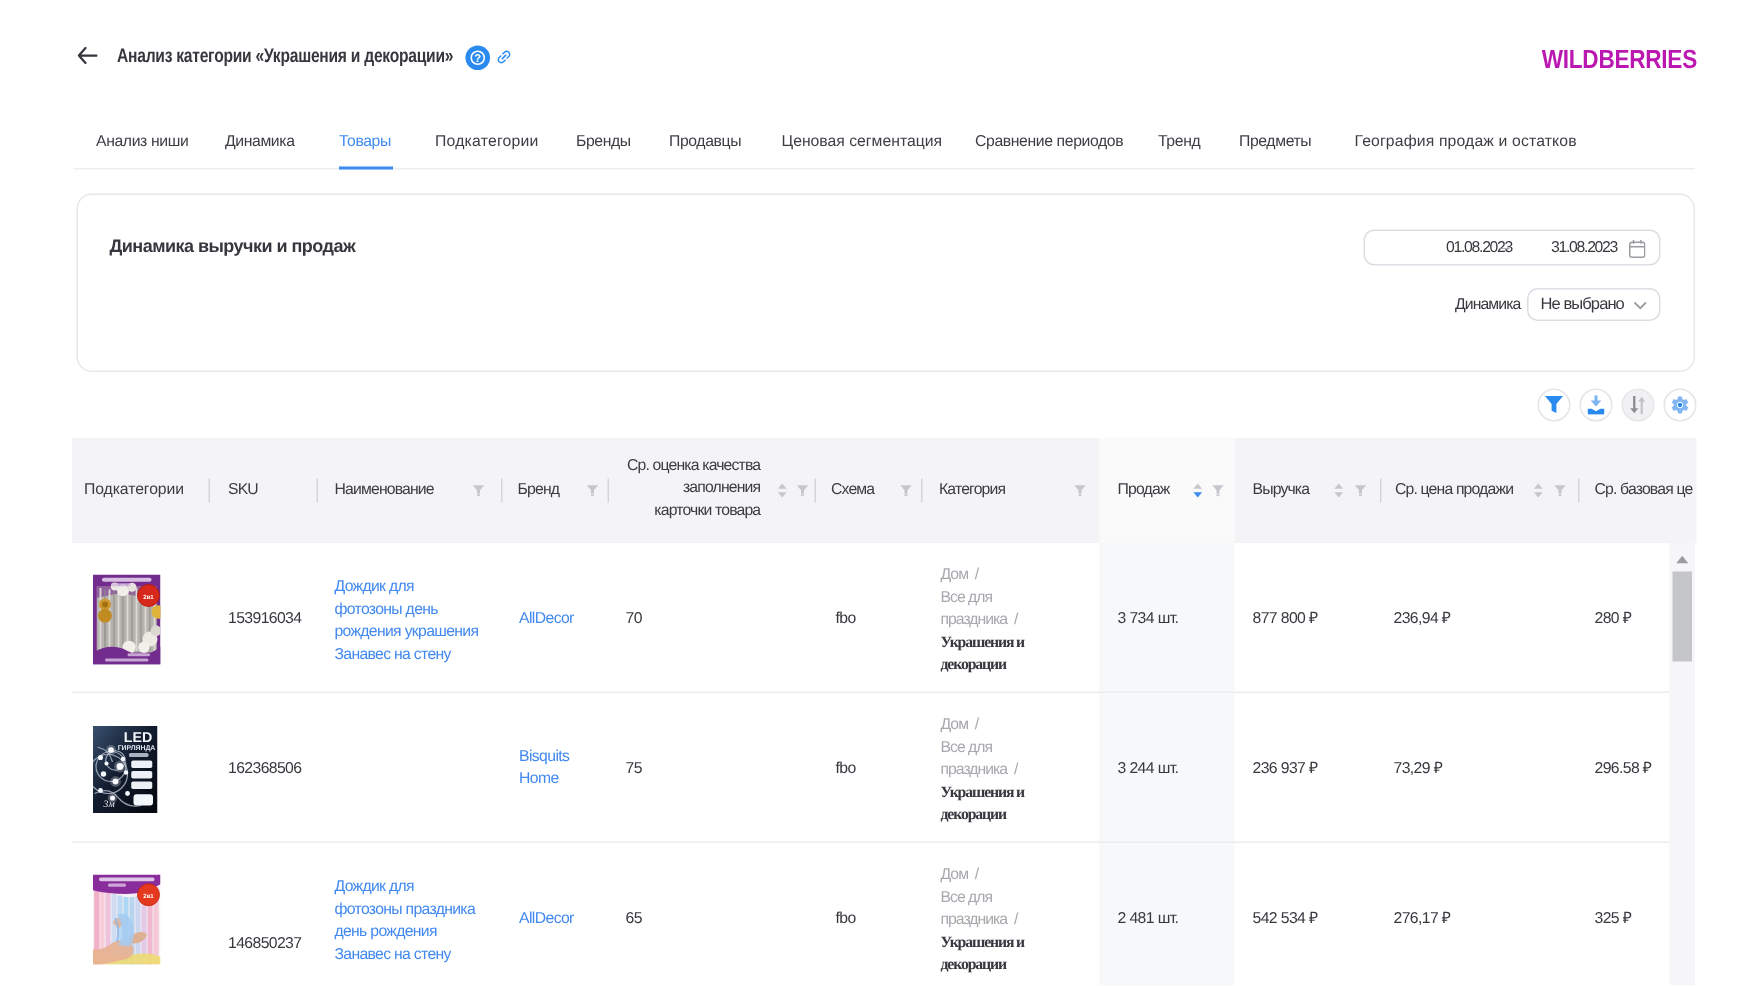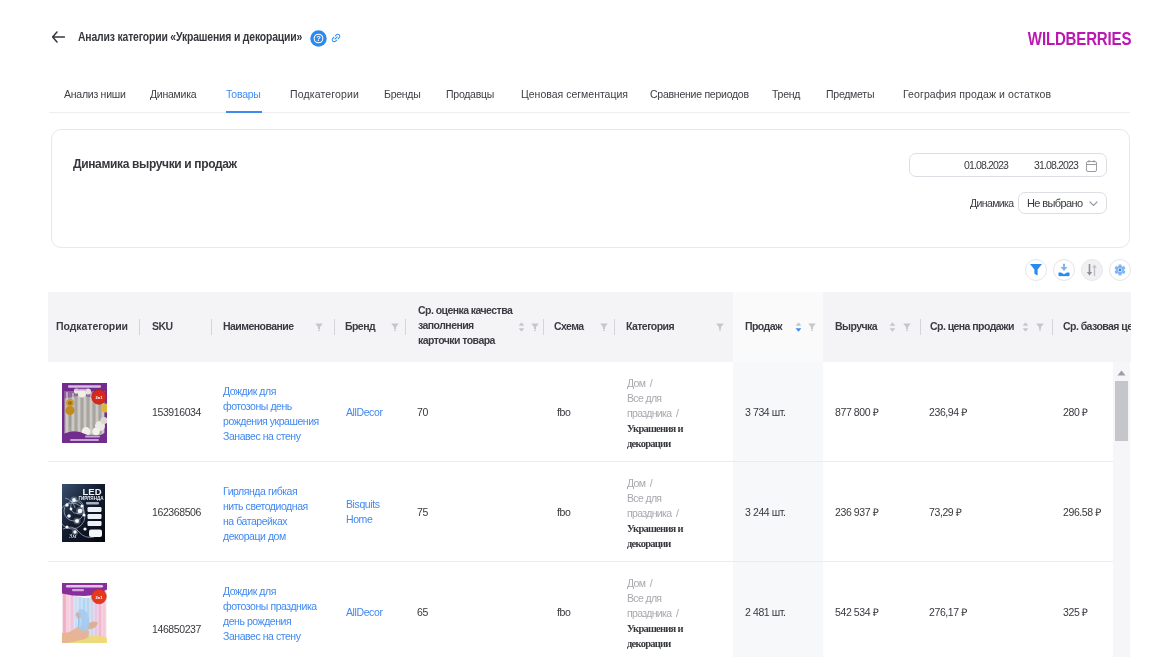--- a/index.html
+++ b/index.html
@@ -32,21 +32,21 @@
   #novsel { left:1018px; top:192px; width:89px; height:22px; border:1px solid #dcdee3; border-radius:7px; font-size:11px; letter-spacing:-0.6px; }
   #novsel span { position:absolute; left:8px; top:4px; }
 
   
   .circ { position:absolute; top:259px; width:22px; height:22px; border:1px solid #e4e5ea; border-radius:50%; }
   .circ svg { position:absolute; left:50%; top:50%; transform:translate(-50%,-50%); }
 
   
   #thead { left:48px; top:292px; width:1083px; height:70px; background:#f4f4f6; overflow:hidden; }
   .hsep { position:absolute; top:27px; width:1px; height:16px; background:#d4d5da; }
-  .hcell { position:absolute; font-size:10.5px; font-weight:bold; letter-spacing:-0.55px; color:#3a3c42; line-height:15px; white-space:nowrap; }
+  .hcell { position:absolute; font-size:10.5px; font-weight:normal; letter-spacing:-0.55px; color:#3a3c42; line-height:15px; white-space:nowrap;text-align:right; }
   .hicons { position:absolute; }
   #prodajhdrbg { position:absolute; left:685px; top:0; width:90px; height:70px; background:#fafafb; }
 
   #tbody { left:48px; top:362px; width:1083px; height:295px; }
   .rowline { position:absolute; left:0; width:1065px; height:1px; background:#ececef; }
   #prodajcolbg { position:absolute; left:685px; top:0; width:90px; height:295px; background:#f7f8fa; }
   .cell { position:absolute; font-size:10.5px; line-height:15px; letter-spacing:-0.4px; white-space:nowrap; }
   .namecell { letter-spacing:-0.45px; }
   .catcell { letter-spacing:-0.65px; }
 
@@ -302,21 +302,20 @@
       <text x="30" y="10.5" font-size="9.5" font-weight="bold" fill="#f2f6fc" text-anchor="middle" font-family="Liberation Sans">LED</text>
       <text x="29" y="16" font-size="4.6" font-weight="bold" fill="#e2e9f2" text-anchor="middle" font-family="Liberation Sans">ГИРЛЯНДА</text>
       <rect x="24" y="18" width="13" height="2.6" rx="1" fill="#c3cdda" opacity="0.85"></rect>
       <rect x="25.5" y="23" width="14" height="5" rx="1.2" fill="#edf1f7"></rect>
       <rect x="25.5" y="30" width="14" height="5" rx="1.2" fill="#edf1f7"></rect>
       <rect x="25.5" y="37" width="14" height="5" rx="1.2" fill="#edf1f7"></rect>
       <rect x="27" y="45.5" width="13" height="7.5" rx="2" fill="#f4f7fb"></rect>
       <text x="7" y="54" font-size="6.5" font-style="italic" fill="#eef2f8" font-family="Liberation Serif">3м</text>
     </svg>
     <div class="cell" style="left:104px;top:143px">162368506</div>
-    <div class="cell blue namecell" style="left:175px;top:122px">Гирлянда гибкая<br>нить светодиодная<br>на батарейках<br>декораци дом</div>
     <div class="cell blue" style="left:298px;top:135px">Bisquits<br>Home</div>
     <div class="cell" style="left:369px;top:143px">75</div>
     <div class="cell" style="left:509px;top:143px">fbo</div>
     <div class="cell catcell" style="left:579px;top:114px"><span class="gray">Дом&nbsp;&nbsp;/<br>Все для<br>праздника&nbsp;&nbsp;/</span><br><span class="b" style="letter-spacing:-0.75px">Украшения и<br>декорации</span></div>
     <div class="cell" style="left:697px;top:143px">3 244 шт.</div>
     <div class="cell" style="left:787px;top:143px">236 937 ₽</div>
     <div class="cell" style="left:881px;top:143px">73,29 ₽</div>
     <div class="cell" style="left:1015px;top:143px">296.58 ₽</div>
 
     <svg class="thumb" style="top:221px" width="45" height="60" viewBox="0 0 45 60">

